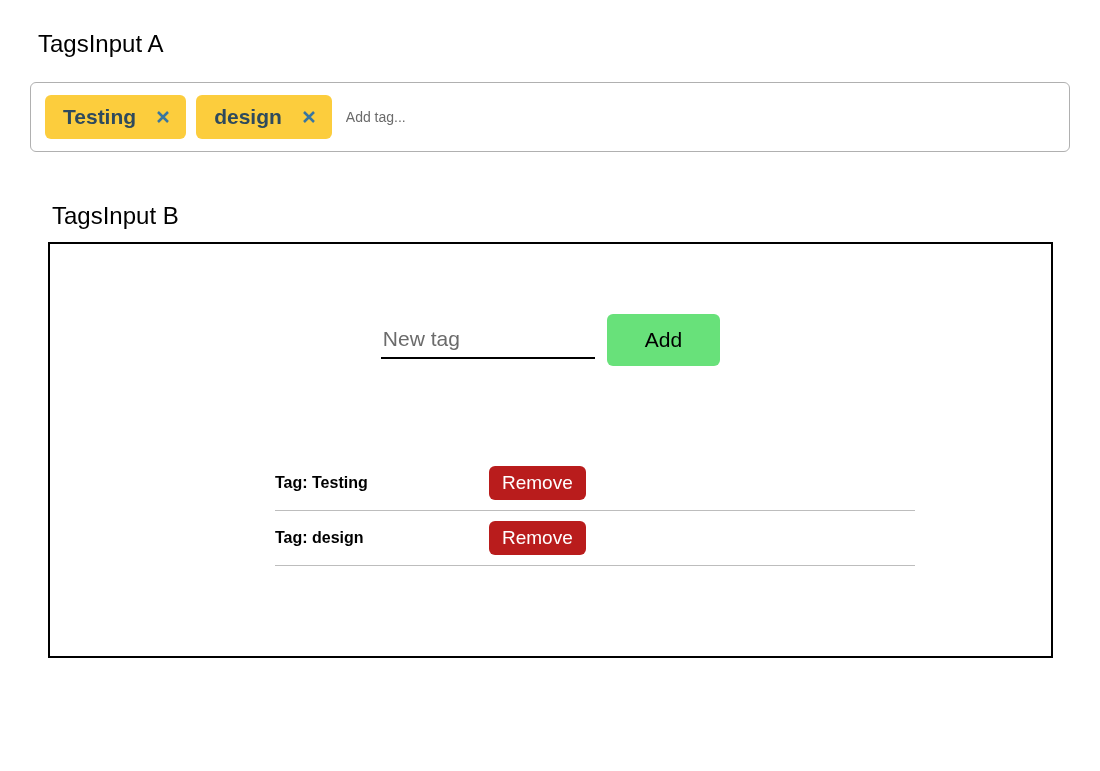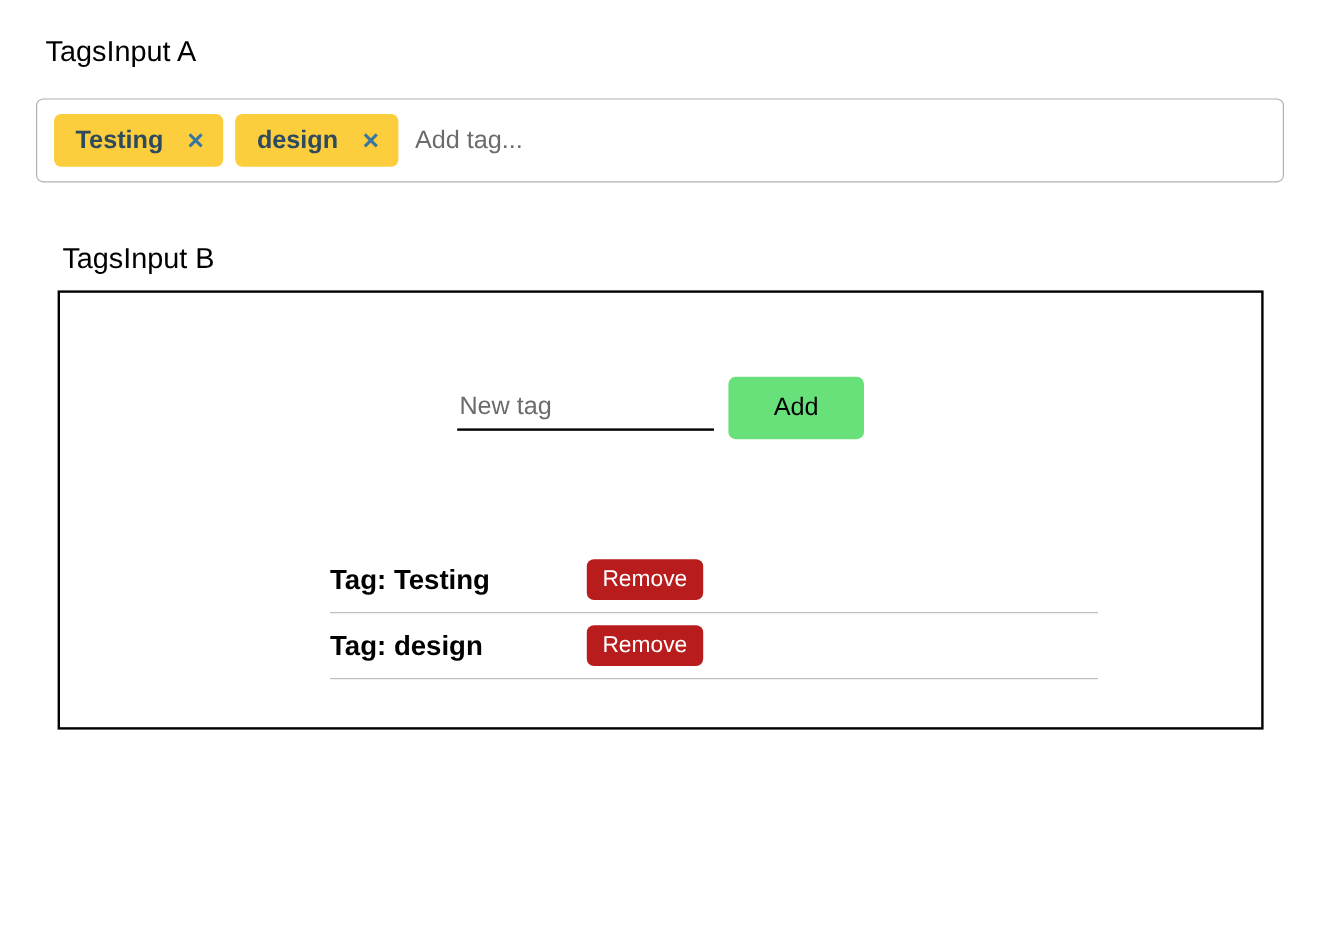--- a/index.html
+++ b/index.html
@@ -55,21 +55,21 @@
     }
     .tag-pill-close svg {
       width: 14px;
       height: 14px;
       stroke: #3976a0;
       stroke-width: 2.5;
     }
     .tagsinput-a-input {
       border: none;
       outline: none;
-      font-size: 21px;
+      font-size: 14px;
       color: #8b5cf6;
       padding: 6px 4px;
       flex: 1;
       min-width: 150px;
       background: transparent;
     }
     .tagsinput-a-input::placeholder {
       color: #6b6b6b;
     }
     
@@ -77,21 +77,21 @@
       font-size: 24px;
       font-weight: 400;
       color: #000;
       margin-bottom: 12px;
       padding-left: 22px;
     }
     .tagsinput-b-container {
       border: 2px solid #000;
       margin-left: 18px;
       width: 1005px;
-      padding: 70px 0 40px 0;
+      padding: 70px 0 90px 0;
     }
     .b-input-row {
       display: flex;
       align-items: center;
       justify-content: center;
       gap: 12px;
       margin-bottom: 90px;
     }
     .b-input {
       border: none;
@@ -120,21 +120,21 @@
       margin: 0 auto 0 225px;
     }
     .b-row {
       display: flex;
       align-items: center;
       padding: 10px 0 10px 0;
       border-bottom: 1px solid #bdbdbd;
       gap: 44px;
     }
     .b-row-text {
-      font-size: 23px;
+      font-size: 16px;
       font-weight: 700;
       color: #000;
       min-width: 170px;
     }
     .b-remove-button {
       background: #b91c1c;
       border: none;
       border-radius: 6px;
       color: #fff;
       font-size: 19px;

